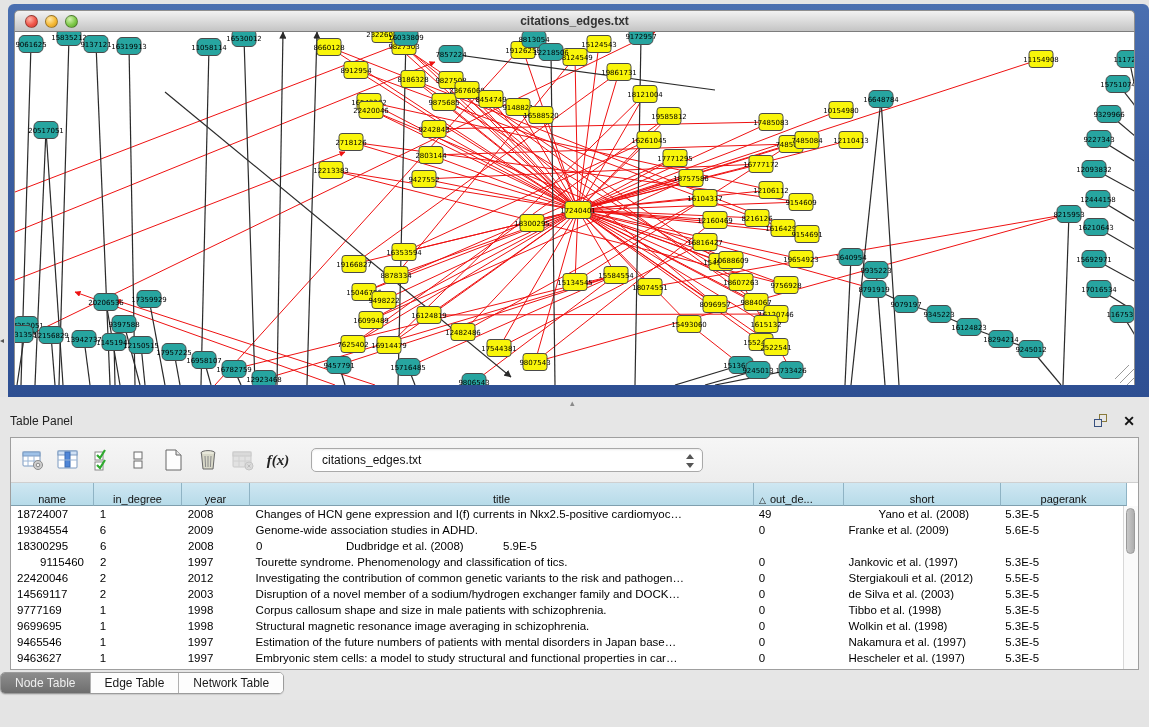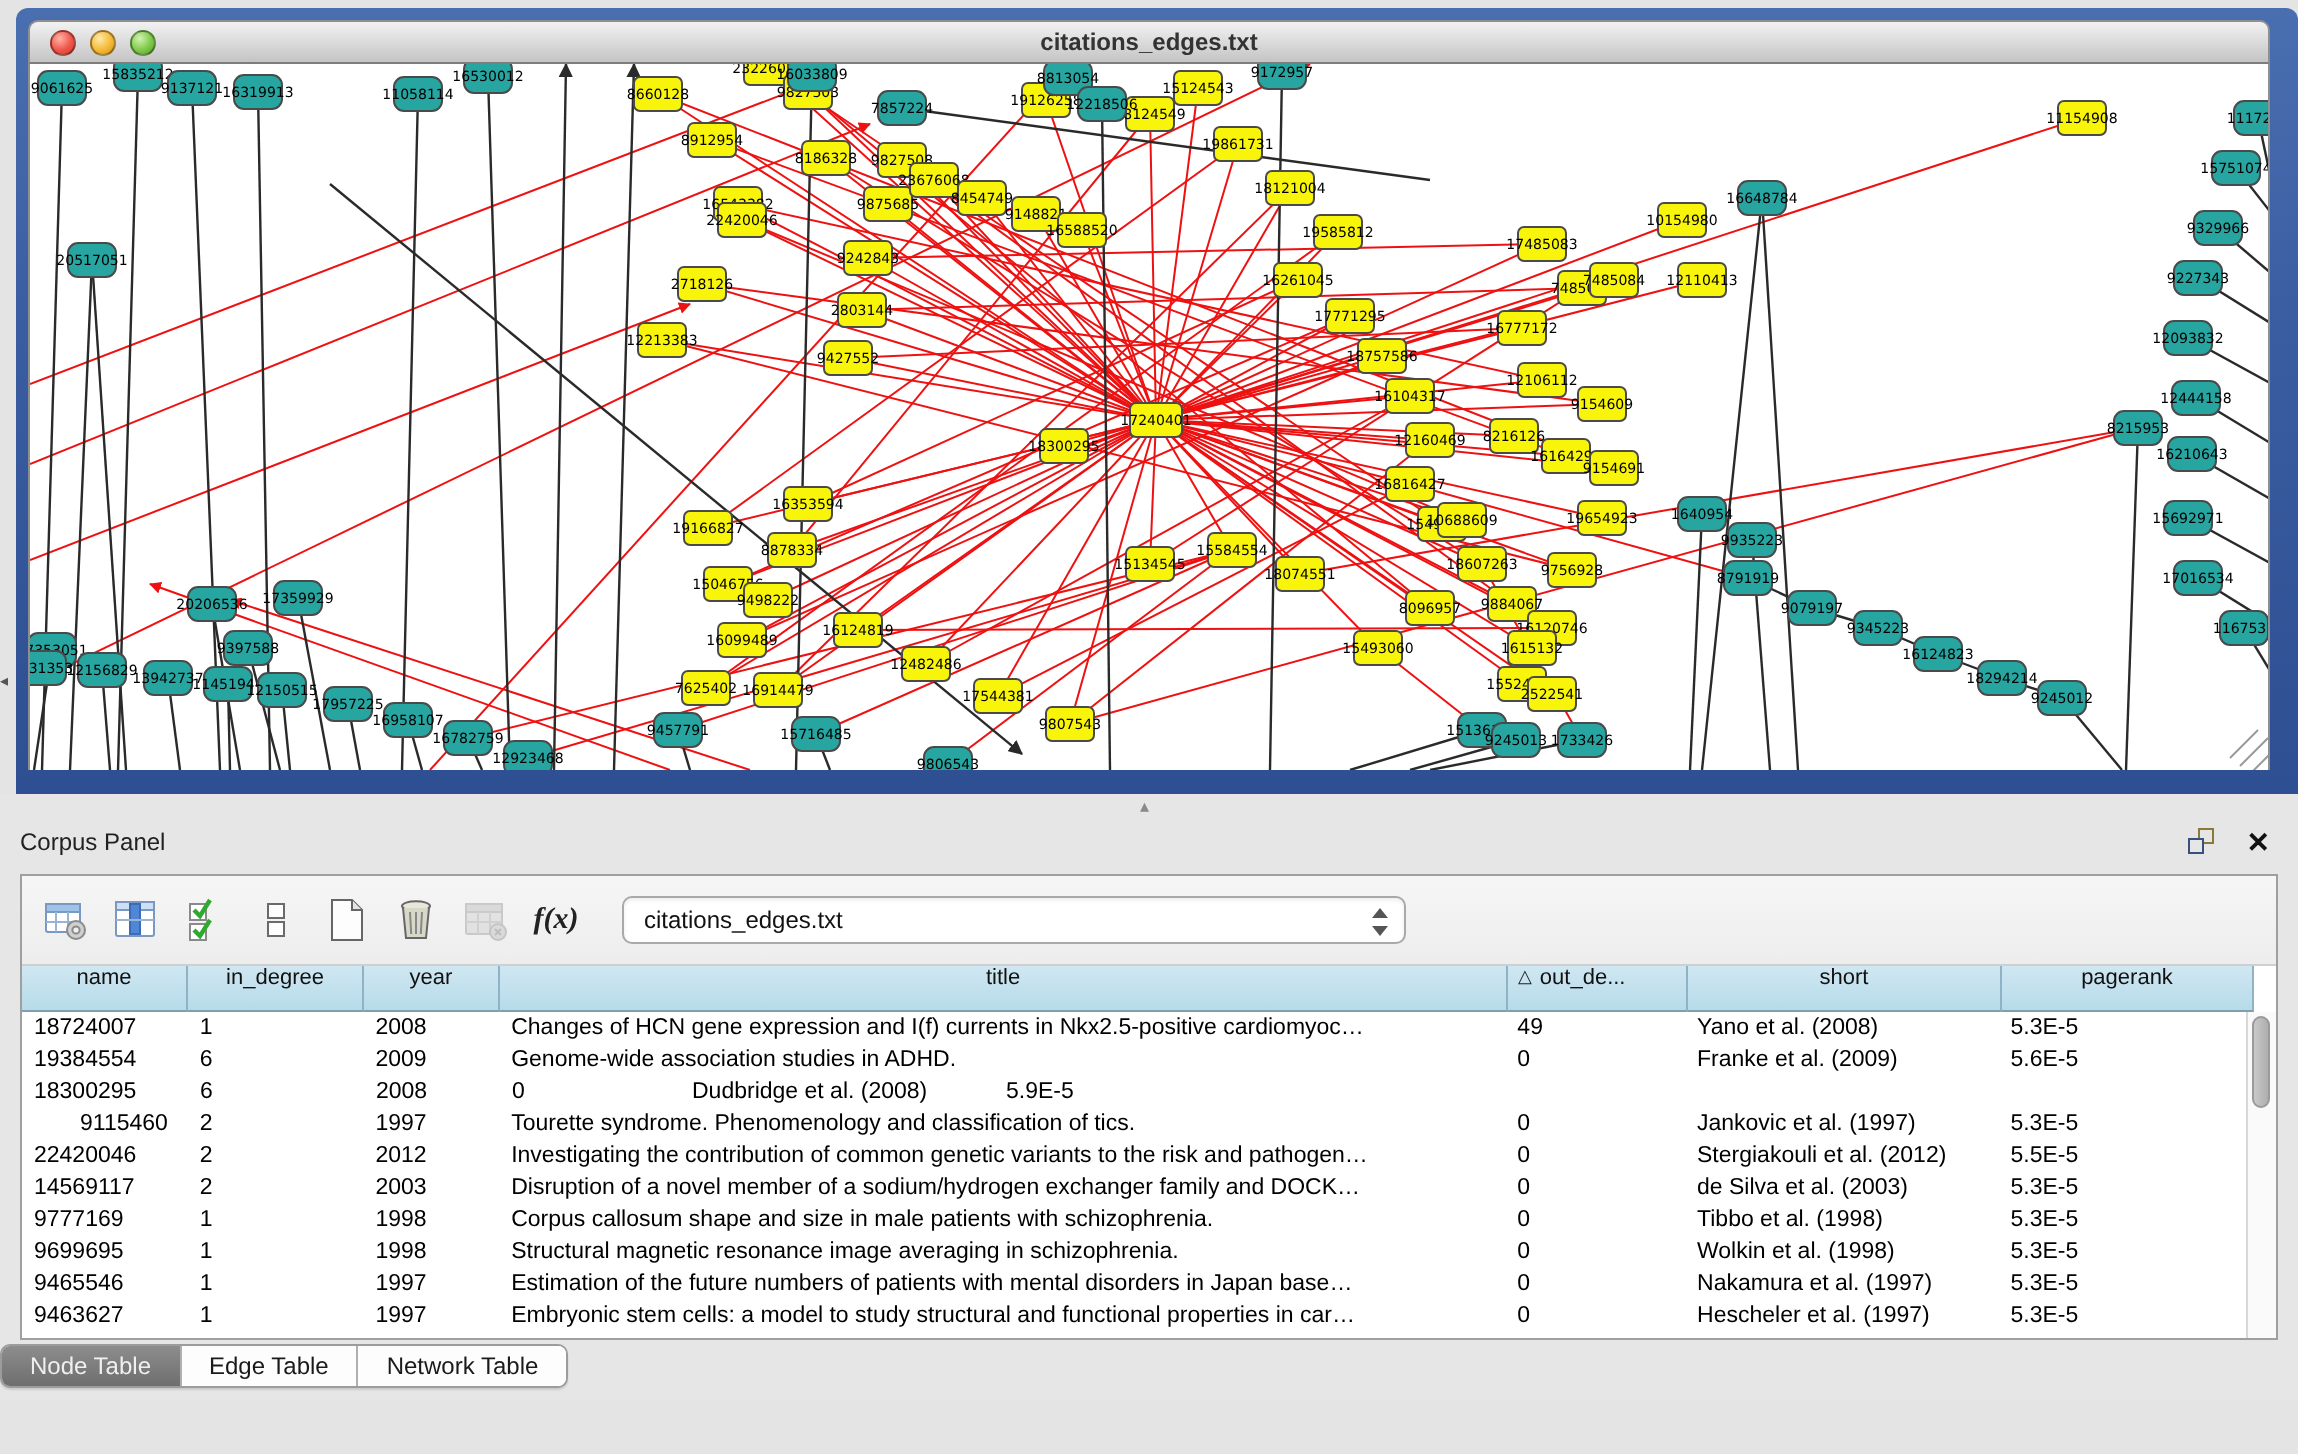--- a/index.html
+++ b/index.html
@@ -59,21 +59,21 @@
     box-shadow:inset 0 1px 2px rgba(0,0,0,.08); }
   .combo .steppers { position:absolute; right:7px; top:4px; width:9px; height:16px; }
   .combo .up, .combo .dn { position:absolute; left:0; width:0; height:0;
     border-left:4.5px solid transparent; border-right:4.5px solid transparent; }
   .combo .up { top:1px; border-bottom:5px solid #555; }
   .combo .dn { bottom:1px; border-top:5px solid #555; }
 
   .thead { position:absolute; left:0; top:45px; width:1129px; height:23px; display:flex; }
   .th { height:23px; background:linear-gradient(#cfe7f2,#b7dbe9);
     border-right:1px solid #8fb3c4; border-bottom:1px solid #7f9fae;
-    font-size:11px; color:#111; display:flex; align-items:flex-start; justify-content:center;
+    font-size:11px; color:#111; display:flex; align-items:flex-end; justify-content:center;
     overflow:hidden; white-space:nowrap; }
   .th.left { justify-content:flex-start; padding-left:5px; }
   .th .sort { font-size:9px; margin-right:4px; color:#222; }
   .tbody { position:absolute; left:0; top:68px; width:1114px; height:163px; background:#fff; overflow:hidden; }
   .tr { display:flex; height:16px; }
   .td { font-size:11.5px; color:#000; padding-left:6px; white-space:nowrap; overflow:hidden;
     line-height:16px; }
   .vscroll { position:absolute; right:0; top:68px; width:15px; bottom:0;
     background:#fafafa; border-left:1px solid #d8d8d8; }
   .vthumb { position:absolute; left:2px; top:2px; width:9px; height:46px; border-radius:5px;
@@ -772,21 +772,21 @@
   </div>
 </div>
 
 <div class="west-handle">◂</div>
 
 <div class="splitter">
   <div class="grip">▴</div>
 </div>
 
 <div class="panel-head">
-  <div class="panel-title">Corpus Panel</div>
+  <div class="panel-title">Table Panel</div>
   <div class="float-icon">
     <span class="sq1"></span>
       <span class="sq2"></span>
   </div>
   <div class="close-icon">✕</div>
 </div>
 
 <div class="panel-body">
   <div class="inner-box">
     <div class="toolbar">
@@ -882,21 +882,21 @@
           <span>pagerank</span>
         </div>
       </div>
     <div class="tbody" id="tbody">
         <div class="tr">
           <div class="td" style="width: 83px;">18724007</div>
           <div class="td" style="width: 88px;">1</div>
           <div class="td" style="width: 68px;">2008</div>
           <div class="td" style="width: 504px;">Changes of HCN gene expression and I(f) currents in Nkx2.5-positive cardiomyoc…</div>
           <div class="td" style="width: 90px;">49</div>
-          <div class="td" style="width: 157px;">Yano et al. (2008)</div>
+          <div class="td" style="width: 157px; text-align: center;">Yano et al. (2008)</div>
           <div class="td" style="width: 126px;">5.3E-5</div>
         </div>
         <div class="tr">
           <div class="td" style="width: 83px;">19384554</div>
           <div class="td" style="width: 88px;">6</div>
           <div class="td" style="width: 68px;">2009</div>
           <div class="td" style="width: 504px;">Genome-wide association studies in ADHD.</div>
           <div class="td" style="width: 90px;">0</div>
           <div class="td" style="width: 157px;">Franke et al. (2009)</div>
           <div class="td" style="width: 126px;">5.6E-5</div>

